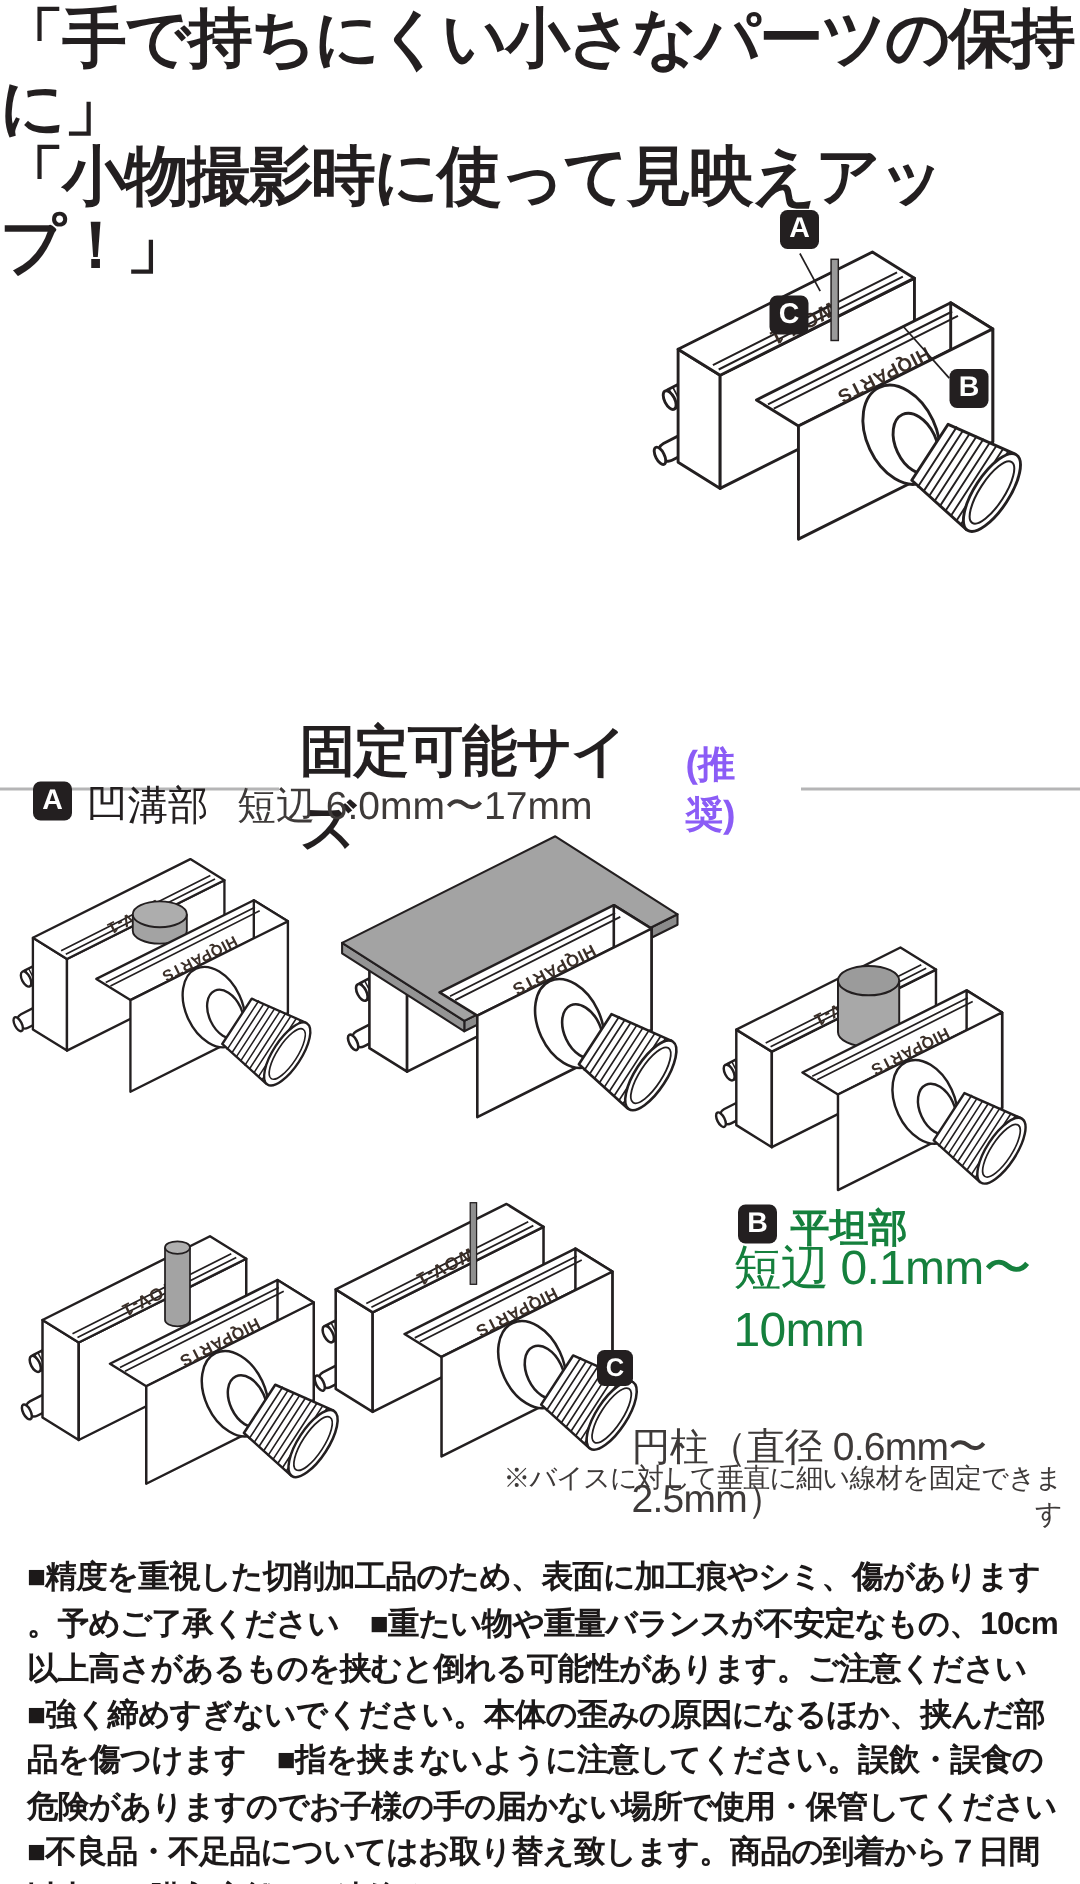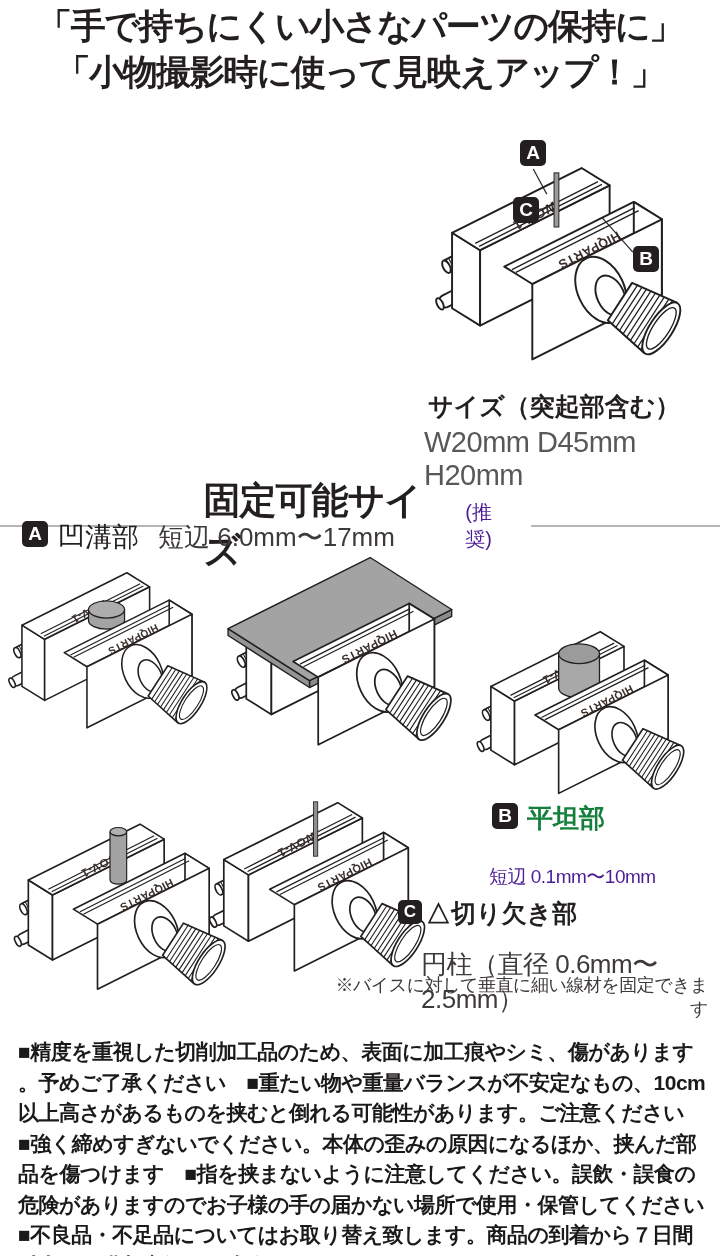--- a/index.html
+++ b/index.html
@@ -1,45 +1,45 @@
 <!DOCTYPE html>
 <html><head>
 <meta charset="utf-8">
 <style>
   html,body{margin:0;padding:0;background:#ffffff;}
   .page{
     position:relative;width:720px;height:1256px;background:#ffffff;overflow:hidden;
     font-family:"Liberation Sans",sans-serif;color:#231f20;
   }
   
-  .headline{position:absolute;top:3px;left:0;width:720px;text-align:center;
-    font-weight:bold;font-size:35px;line-height:46px;letter-spacing:-1.5px;color:#231f20;}
+  .headline{position:absolute;top:3px;left:0;width:720px;text-align:left;
+    font-weight:bold;font-size:43px;line-height:46px;letter-spacing:-1.5px;color:#231f20;}
   
   .intro{position:absolute;top:153px;left:22px;width:404px;margin:0;
     font-size:25px;line-height:47px;color:#3e3a39;word-break:break-all;line-break:anywhere;}
   .intro b{color:#1a1717;}
   
   .hero{position:absolute;left:425px;top:140px;width:290px;height:246px;}
   .hero svg{position:absolute;left:0;top:0;}
   .badge{position:absolute;width:26px;height:26px;background:#231f20;border-radius:5px;
     color:#fff;font-weight:bold;font-size:19px;line-height:26px;text-align:center;}
   .size-title{position:absolute;left:428px;top:390px;font-size:25px;font-weight:bold;color:#231f20;}
   .size-value{position:absolute;left:424px;top:426px;font-size:29px;color:#595757;letter-spacing:-0.5px;}
   
   .sec-head{position:absolute;left:0;top:476px;width:720px;display:flex;align-items:center;justify-content:center;}
   .rule{width:190px;height:2px;background:#b5b5b6;}
   .sec-title{font-size:37px;font-weight:bold;letter-spacing:-1px;margin:0 8px 0 14px;color:#231f20;}
-  .sec-note{font-size:20px;font-weight:normal;margin-right:12px;color:#4c1d95;}
+  .sec-note{font-size:25px;font-weight:bold;margin-right:12px;color:#8b5cf6;}
   
   .specA-badge{left:22px;top:521px;}
   .specA-name{position:absolute;left:58px;top:519px;font-size:27px;font-weight:normal;color:#231f20;}
   .specA-value{position:absolute;left:158px;top:520px;font-size:26px;color:#3e3a39;}
   .specB-badge{left:492px;top:803px;}
   .specB-name{position:absolute;left:527px;top:801px;font-size:26px;font-weight:bold;color:#15803d;}
-  .specB-value{position:absolute;left:489px;top:864px;font-size:19px;color:#4c1d95;letter-spacing:-0.5px;}
+  .specB-value{position:absolute;left:489px;top:824px;font-size:32px;color:#15803d;letter-spacing:-0.5px;}
   .specC-badge{left:398px;top:900px;width:24px;height:24px;line-height:24px;font-size:17px;}
   .specC-name{position:absolute;left:426px;top:897px;font-size:25px;font-weight:bold;color:#231f20;}
   .specC-value{position:absolute;left:421px;top:935px;font-size:26px;color:#3e3a39;letter-spacing:-0.5px;margin-top:12px;}
   .specC-note{position:absolute;left:318px;top:973px;width:390px;font-size:18px;color:#3e3a39;text-align:right;letter-spacing:-0.5px;}
   
   .vise{position:absolute;}
   
   .notes{position:absolute;left:18px;top:1037px;width:690px;font-size:21px;line-height:30.5px;
     font-weight:700;color:#1c1919;letter-spacing:-0.5px;word-break:break-all;line-break:anywhere;}
 </style>
@@ -113,22 +113,20 @@
         <line x1="112" y1="30" x2="126" y2="56"></line>
         <line x1="120" y1="72" x2="132" y2="66"></line>
         <line x1="215" y1="116" x2="183" y2="80"></line>
       </g>
     </svg>
     <div class="badge" style="left:95px;top:0;">A</div>
     <div class="badge" style="left:88px;top:57px;">C</div>
     <div class="badge" style="left:208px;top:106px;">B</div>
   </div>
 
-  <div class="size-title">サイズ（突起部含む）</div>
-  <div class="size-value">W20mm D45mm H20mm</div>
 
   <div class="sec-head">
     <div class="rule"></div>
     <div class="sec-title">固定可能サイズ</div>
     <div class="sec-note">(推奨)</div>
     <div class="rule"></div>
   </div>
 
   <div class="badge specA-badge">A</div>
   <div class="specA-name">凹溝部</div>
@@ -177,19 +175,18 @@
       <rect x="133.5" y="28" width="5" height="64" fill="#8f8f8f" stroke="#231f20" stroke-width="1"></rect>
     </g>
     <use href="#jaw-front"></use>
   </svg>
 
   <div class="badge specB-badge">B</div>
   <div class="specB-name">平坦部</div>
   <div class="specB-value">短辺 0.1mm〜10mm</div>
 
   <div class="badge specC-badge">C</div>
-  <div class="specC-name">△切り欠き部</div>
   <div class="specC-value">円柱（直径 0.6mm〜2.5mm）</div>
   <div class="specC-note">※バイスに対して垂直に細い線材を固定できます</div>
 
   <div class="notes">■精度を重視した切削加工品のため、表面に加工痕やシミ、傷があります。予めご了承ください　■重たい物や重量バランスが不安定なもの、10cm 以上高さがあるものを挟むと倒れる可能性があります。ご注意ください　■強く締めすぎないでください。本体の歪みの原因になるほか、挟んだ部品を傷つけます　■指を挟まないように注意してください。誤飲・誤食の危険がありますのでお子様の手の届かない場所で使用・保管してください　■不良品・不足品についてはお取り替え致します。商品の到着から７日間以内に、購入店舗にご連絡ください</div>
 
 </div>
 
 </body></html>

